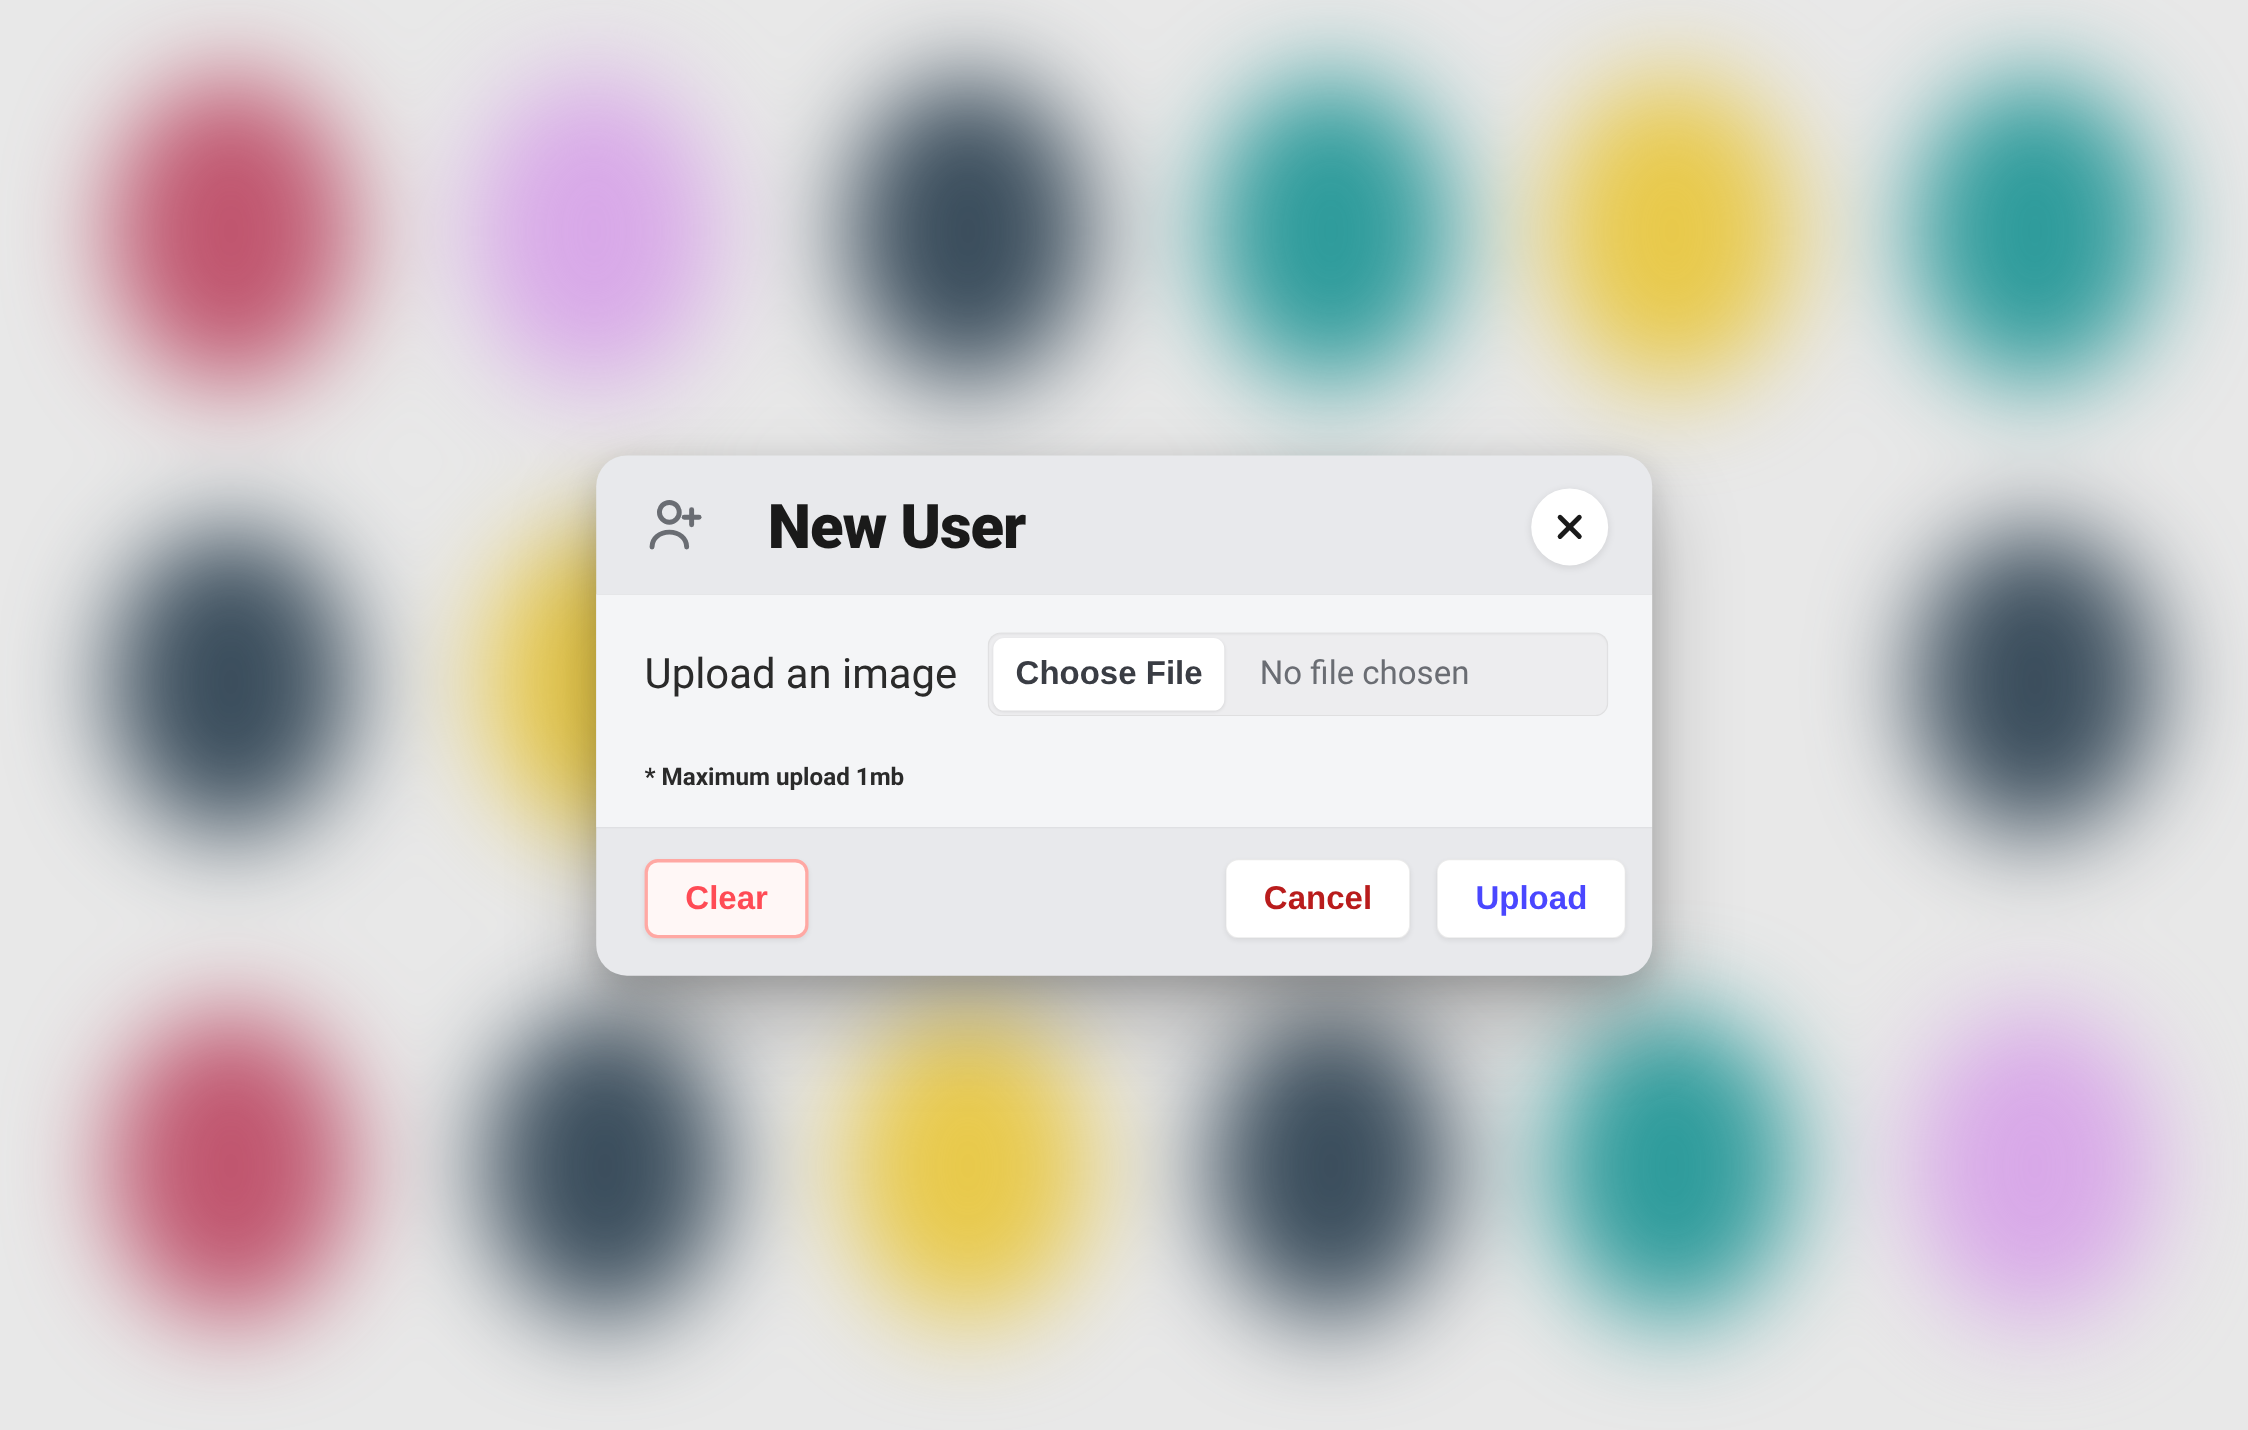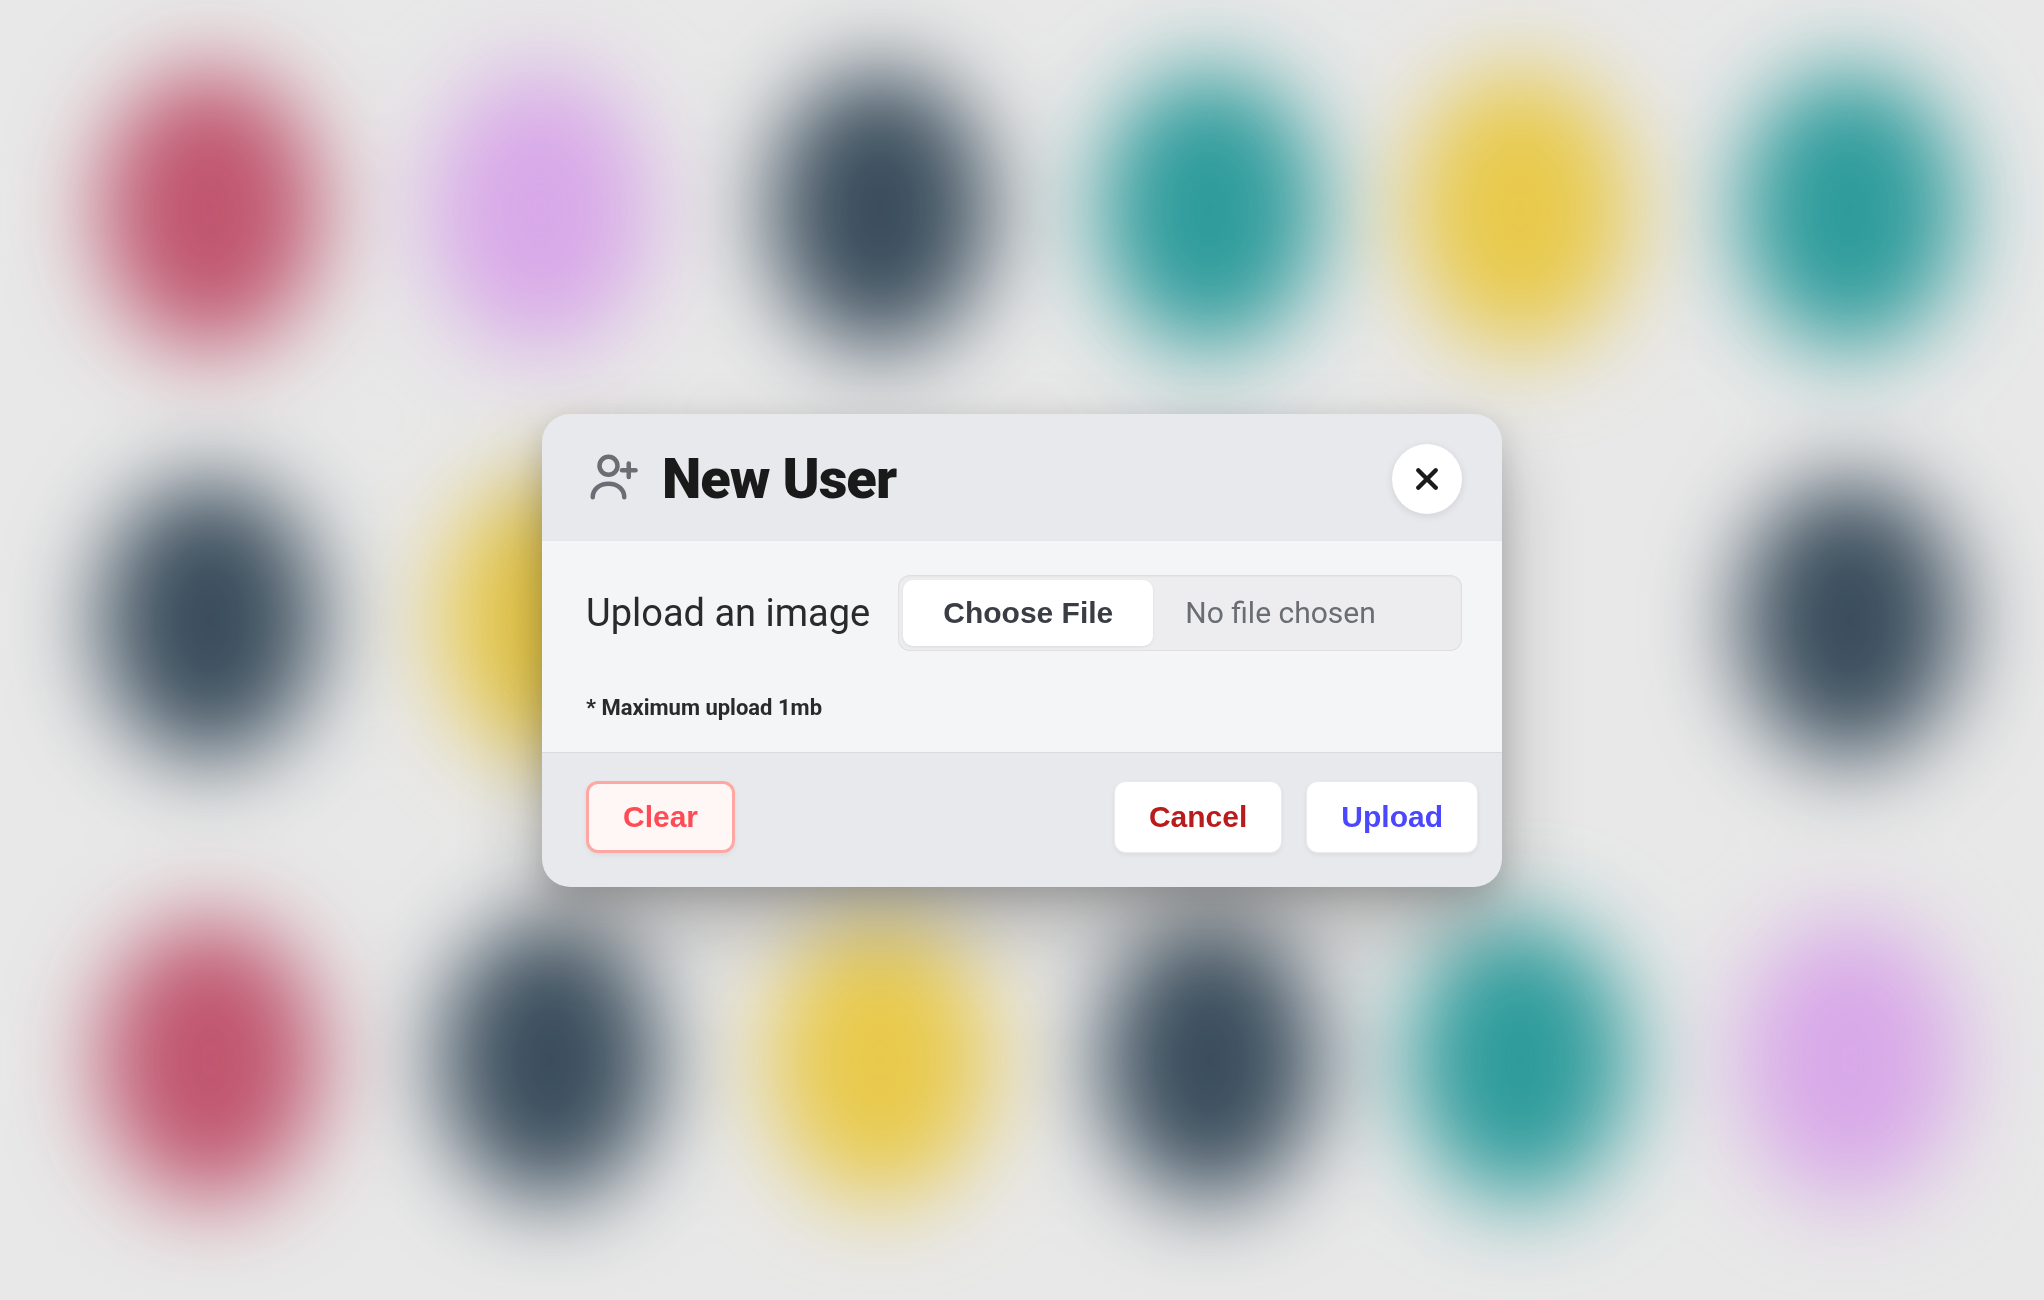--- a/index.html
+++ b/index.html
@@ -80,20 +80,21 @@
       color: #6a6d73;
       flex-shrink: 0;
     }
 
     .modal-title {
       font-size: 56px;
       font-weight: 900;
       color: #1a1a1a;
       flex: 1;
       letter-spacing: -1px;
+      margin-left: 36px;
     }
 
     .close-btn {
       width: 70px;
       height: 70px;
       border-radius: 50%;
       background: #ffffff;
       border: none;
       display: flex;
       align-items: center;
@@ -130,21 +131,21 @@
       border-radius: 12px;
       background: #ededef;
       border: 1px solid rgba(0,0,0,0.06);
       box-shadow: inset 0 1px 2px rgba(0,0,0,0.04);
       overflow: hidden;
     }
 
     .choose-file-btn {
       background: #ffffff;
       border: none;
-      padding: 0 40px;
+      padding: 0 20px;
       font-size: 30px;
       font-weight: 700;
       color: #3a3d44;
       cursor: pointer;
       border-radius: 10px;
       margin: 4px;
       box-shadow: 0 1px 3px rgba(0,0,0,0.08);
     }
 
     .file-status {

